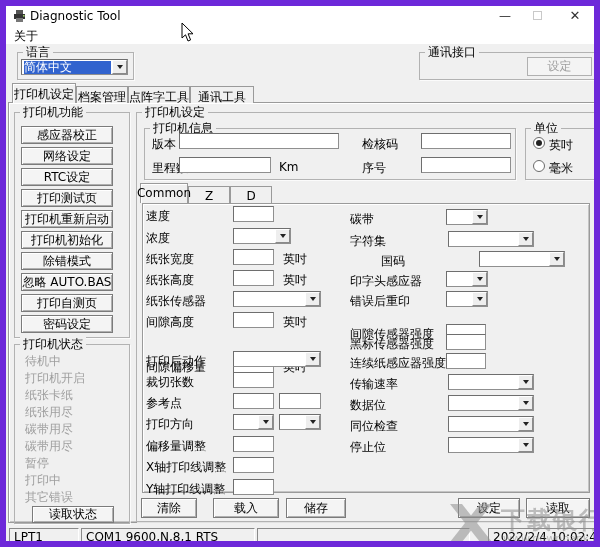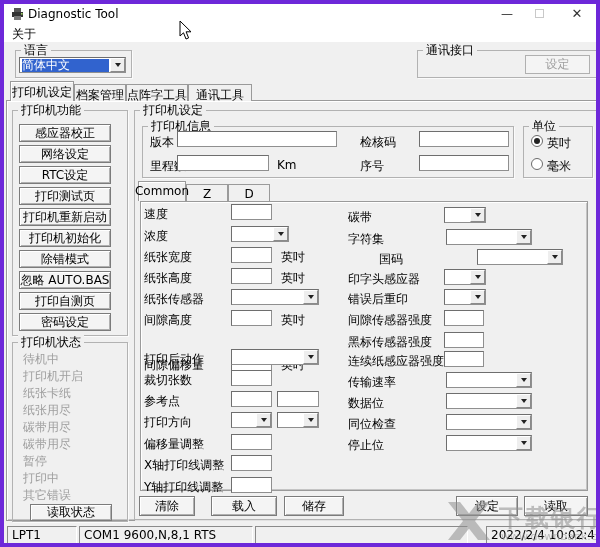--- a/index.html
+++ b/index.html
@@ -1,19 +1,19 @@
 <!DOCTYPE html>
 <html><head>
 <meta charset="utf-8">
 <style>
   * { box-sizing: border-box; margin: 0; padding: 0; }
   html,body { background:#d8d8d8; }
   body { font-family:"DejaVu Sans","Liberation Sans",sans-serif; font-size:12px; color:#000; }
   #win { position:relative; width:600px; height:547px; background:#f0f0f0;
-         border:4px solid #6d28d9; overflow:hidden; }
+         border:6px solid #6d28d9; overflow:hidden; }
 
   
   .titlebar { position:absolute; left:0; top:0; width:100%; height:20px; background:#fff; }
   .title-text { position:absolute; left:24px; top:3px; font-size:12px; color:#000; }
   .app-icon { position:absolute; left:7px; top:4px; width:13px; height:13px; }
   .winctl { position:absolute; top:0; width:30px; height:20px; text-align:center; line-height:20px;
             font-size:12px; color:#333; cursor:default; }
   .ctl-min { right:74px; }
   .ctl-max { right:42px; }
   .ctl-close { right:4px; font-size:13px; }
@@ -304,21 +304,21 @@
       </span>
   </div>
   <div class="rrow" style="top:287px;">
     <span class="flabel">错误后重印</span>
     <span class="combo" style="left:96px;top:-2px;width:42px;">
         <span class="arrow-btn">
           <span class="tri"></span>
         </span>
       </span>
   </div>
-  <div class="rrow" style="top:308px;padding-left:40px;">
+  <div class="rrow" style="top:320px;padding-left:40px;">
     <span class="flabel">间隙传感器强度</span>
     <span class="tbox" style="left:96px;top:-2px;width:40px;"></span>
   </div>
   <div class="rrow" style="top:330px;">
     <span class="flabel">黑标传感器强度</span>
     <span class="tbox" style="left:96px;top:-2px;width:40px;"></span>
   </div>
   <div class="rrow" style="top:349px;">
     <span class="flabel">连续纸感应器强度</span>
     <span class="tbox" style="left:96px;top:-2px;width:40px;"></span>

